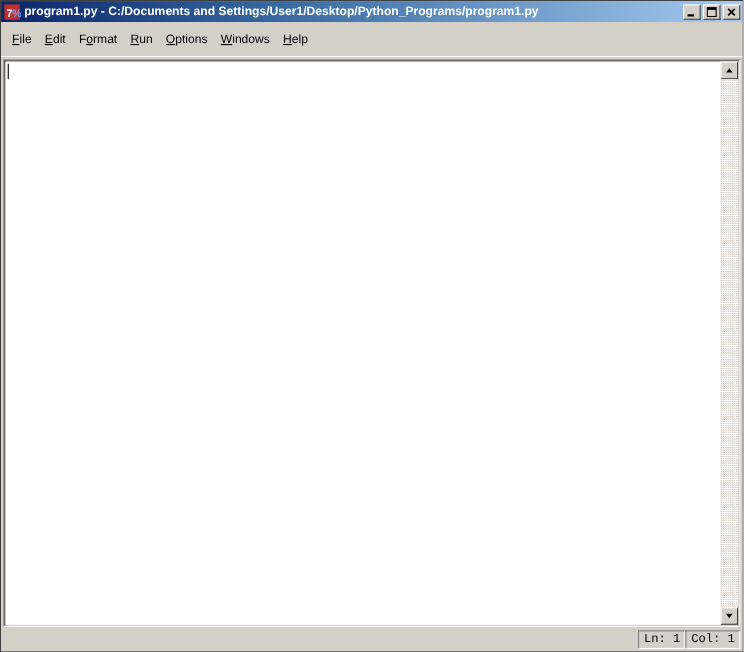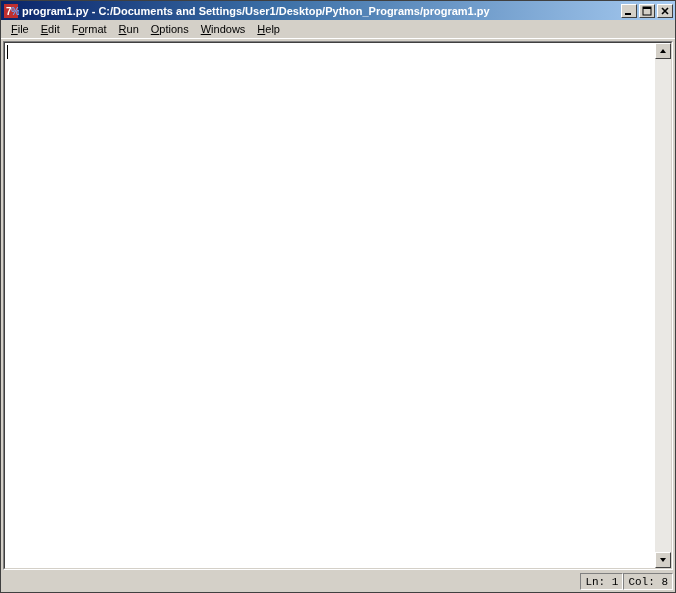--- a/index.html
+++ b/index.html
@@ -55,21 +55,21 @@
     border-bottom: 1px solid #404040;
     margin-left: 2px;
     display: flex;
     align-items: center;
     justify-content: center;
     cursor: default;
   }
   .titlebar-btn svg { display:block; }
   
   .menubar {
-    height: 19px;
+    height: 32px;
     background: #d4d0c8;
     display: flex;
     align-items: center;
     padding: 0 4px;
     border-bottom: 1px solid #fff;
   }
   .menu-item {
     padding: 1px 6px;
     font-size: 11px;
     color: #000;
@@ -226,16 +226,16 @@
                 <polygon points="1,2 7,2 4,6" fill="#000"></polygon>
               </svg>
           </div>
         </div>
       </div>
     </div>
   </div>
 
   <div class="statusbar">
     <div class="status-cell">Ln: 1</div>
-    <div class="status-cell">Col: 8</div>
+    <div class="status-cell">Col: 1</div>
   </div>
 
 </div>
 
 </body></html>

